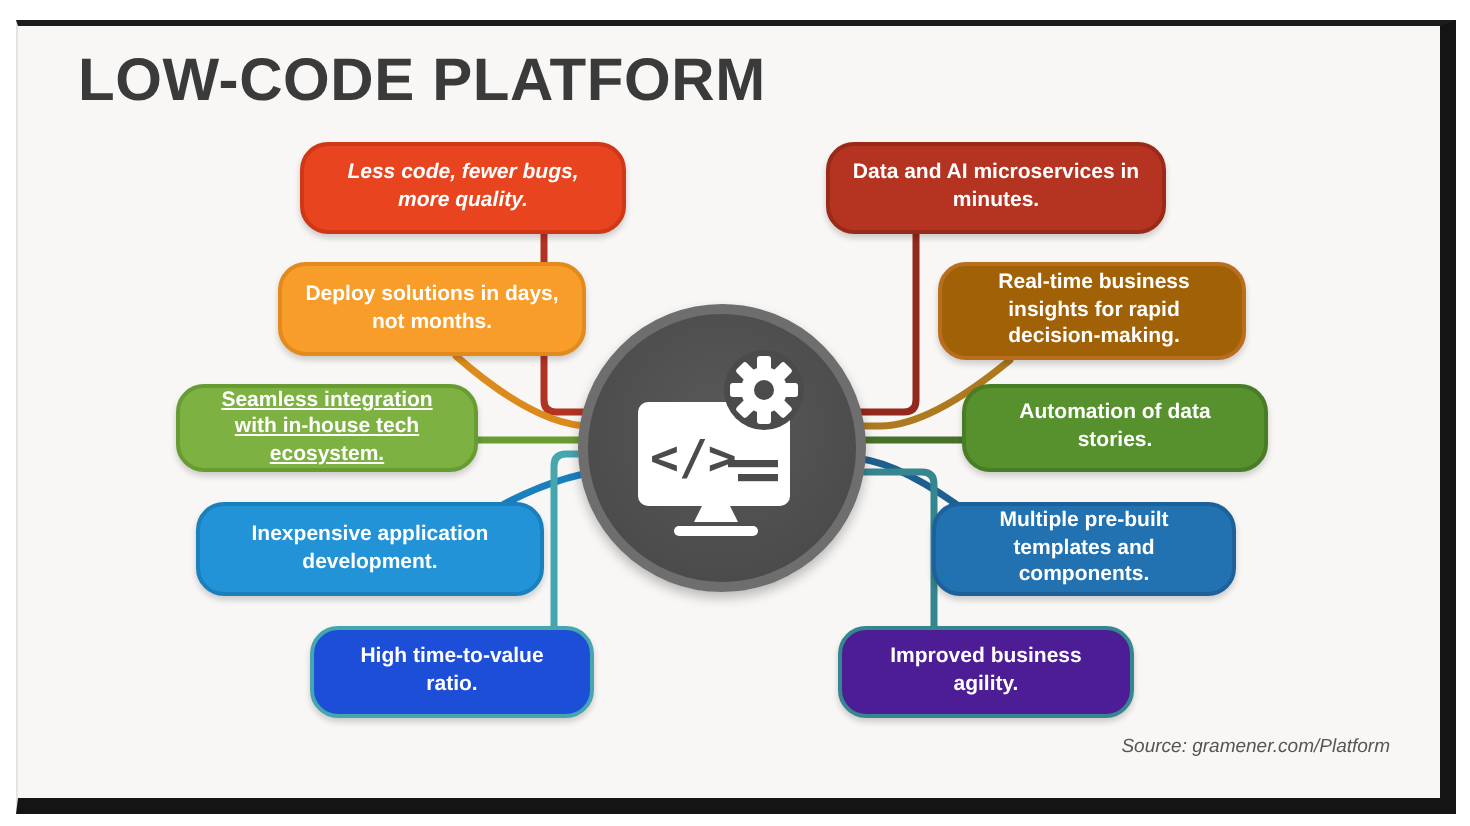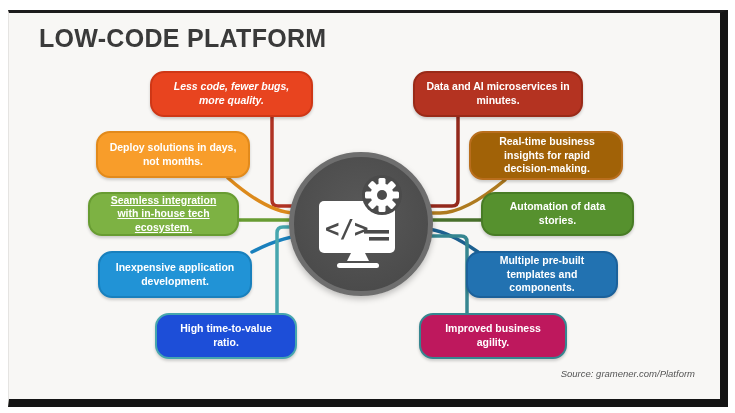--- a/index.html
+++ b/index.html
@@ -11,40 +11,40 @@
   .slide{
     position:absolute;left:8px;top:10px;width:711px;height:386px;
     background:#f8f7f5;
     border-top:3px solid #1c1c1c;
     border-right:8px solid #141414;
     border-bottom:8px solid #141414;
     border-left:1px solid #e5e4e2;
   }
   .title{
     position:absolute;left:30px;top:11px;
-    font-size:25px;font-weight:800;color:#3a3a3a;letter-spacing:.3px;
+    font-size:30px;font-weight:800;color:#3a3a3a;letter-spacing:.3px;
   }
   .subtitle{
     position:absolute;left:30px;top:46px;
     font-size:15.5px;font-weight:400;color:#3d3d3d;
   }
   .connectors{position:absolute;left:0;top:0;width:735px;height:413px;z-index:1;}
   .reason{
     position:absolute;z-index:2;border-radius:14px;
     border:2px solid rgba(0,0,0,.2);
     display:flex;align-items:center;justify-content:center;
     text-align:center;color:#ffffff;font-weight:700;font-size:10.5px;line-height:1.3;
     padding:4px 10px;box-sizing:border-box;
     box-shadow:0 2px 3px rgba(0,0,0,.18);
   }
   
   .b-l0{left:150px;top:71px;width:163px;height:46px;font-style:italic;}
   .b-l1{left:96px; top:131px;width:154px;height:47px;}
   .b-l2{left:88px; top:192px;width:151px;height:44px;text-decoration:underline;}
-  .b-l3{left:98px; top:251px;width:154px;height:47px;}
+  .b-l3{left:98px; top:251px;width:174px;height:47px;}
   .b-l4{left:155px;top:313px;width:142px;height:46px;}
   
   .b-r0{left:413px;top:71px;width:170px;height:46px;}
   .b-r1{left:469px;top:131px;width:154px;height:49px;}
   .b-r2{left:481px;top:192px;width:153px;height:44px;}
   .b-r3{left:466px;top:251px;width:152px;height:47px;}
   .b-r4{left:419px;top:313px;width:148px;height:46px;}
   .hub{
     position:absolute;left:289px;top:152px;width:134px;height:134px;z-index:3;
     border-radius:50%;
@@ -76,21 +76,21 @@
   <path d="M458,117 V200 Q458,206 452,206 H380" stroke="#93291C"></path>
   <path d="M505,180 Q465,213 440,213 H380" stroke="#AE7A1F"></path>
   <path d="M483,220 H380" stroke="#48702B"></path>
   <path d="M478,252 Q445,229 425,229 H380" stroke="#1D608F"></path>
   <path d="M467,313 V242 Q467,236 461,236 H380" stroke="#368690"></path>
 </svg>
 
 <div class="reason b-l0" style="background: rgb(232, 68, 31); border-color: rgb(207, 55, 22);">
     <span>Less code, fewer bugs, more quality.</span>
   </div>
-<div class="reason b-l1" style="background: rgb(248, 157, 42); border-color: rgb(226, 138, 27);">
+<div class="reason b-l1" style="background: rgb(248, 157, 42); border-color: rgb(226, 138, 27); margin-left: 43px;">
     <span>Deploy solutions in days, not months.</span>
   </div>
 <div class="reason b-l2" style="background: rgb(125, 178, 67); border-color: rgb(104, 156, 50);">
     <span>Seamless integration with in-house tech ecosystem.</span>
   </div>
 <div class="reason b-l3" style="background: rgb(33, 147, 214); border-color: rgb(25, 128, 189);">
     <span>Inexpensive application development.</span>
   </div>
 <div class="reason b-l4" style="background: #1d4ed8; border-color: rgb(70, 166, 174);">
     <span>High time-to-value ratio.</span>
@@ -101,21 +101,21 @@
   </div>
 <div class="reason b-r1" style="background: #a16207; border-color: rgb(185, 110, 29); padding-left: 12px;">
     <span>Real-time business insights for rapid decision-making.</span>
   </div>
 <div class="reason b-r2" style="background: rgb(86, 145, 46); border-color: rgb(72, 124, 37);">
     <span>Automation of data stories.</span>
   </div>
 <div class="reason b-r3" style="background: rgb(34, 114, 177); border-color: rgb(28, 97, 154);">
     <span>Multiple pre-built templates and components.</span>
   </div>
-<div class="reason b-r4" style="background: #be185d; border-color: rgb(54, 134, 144);">
+<div class="reason b-r4" style="background: #4c1d95; border-color: rgb(54, 134, 144);">
     <span>Improved business agility.</span>
   </div>
 
 <div class="hub">
   <svg width="104" height="98" viewBox="0 0 104 98">
 
     <g>
       <rect x="10" y="26" width="76" height="52" rx="5" fill="#ffffff"></rect>
 
       <text x="16" y="62" font-family="DejaVu Sans Mono, monospace" font-weight="bold" font-size="24" fill="#4b4b4b">&lt;/&gt;</text>

